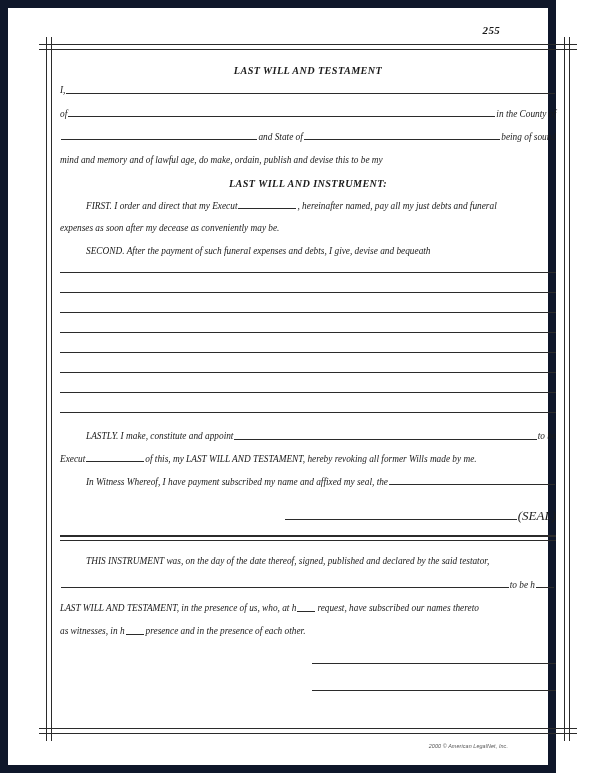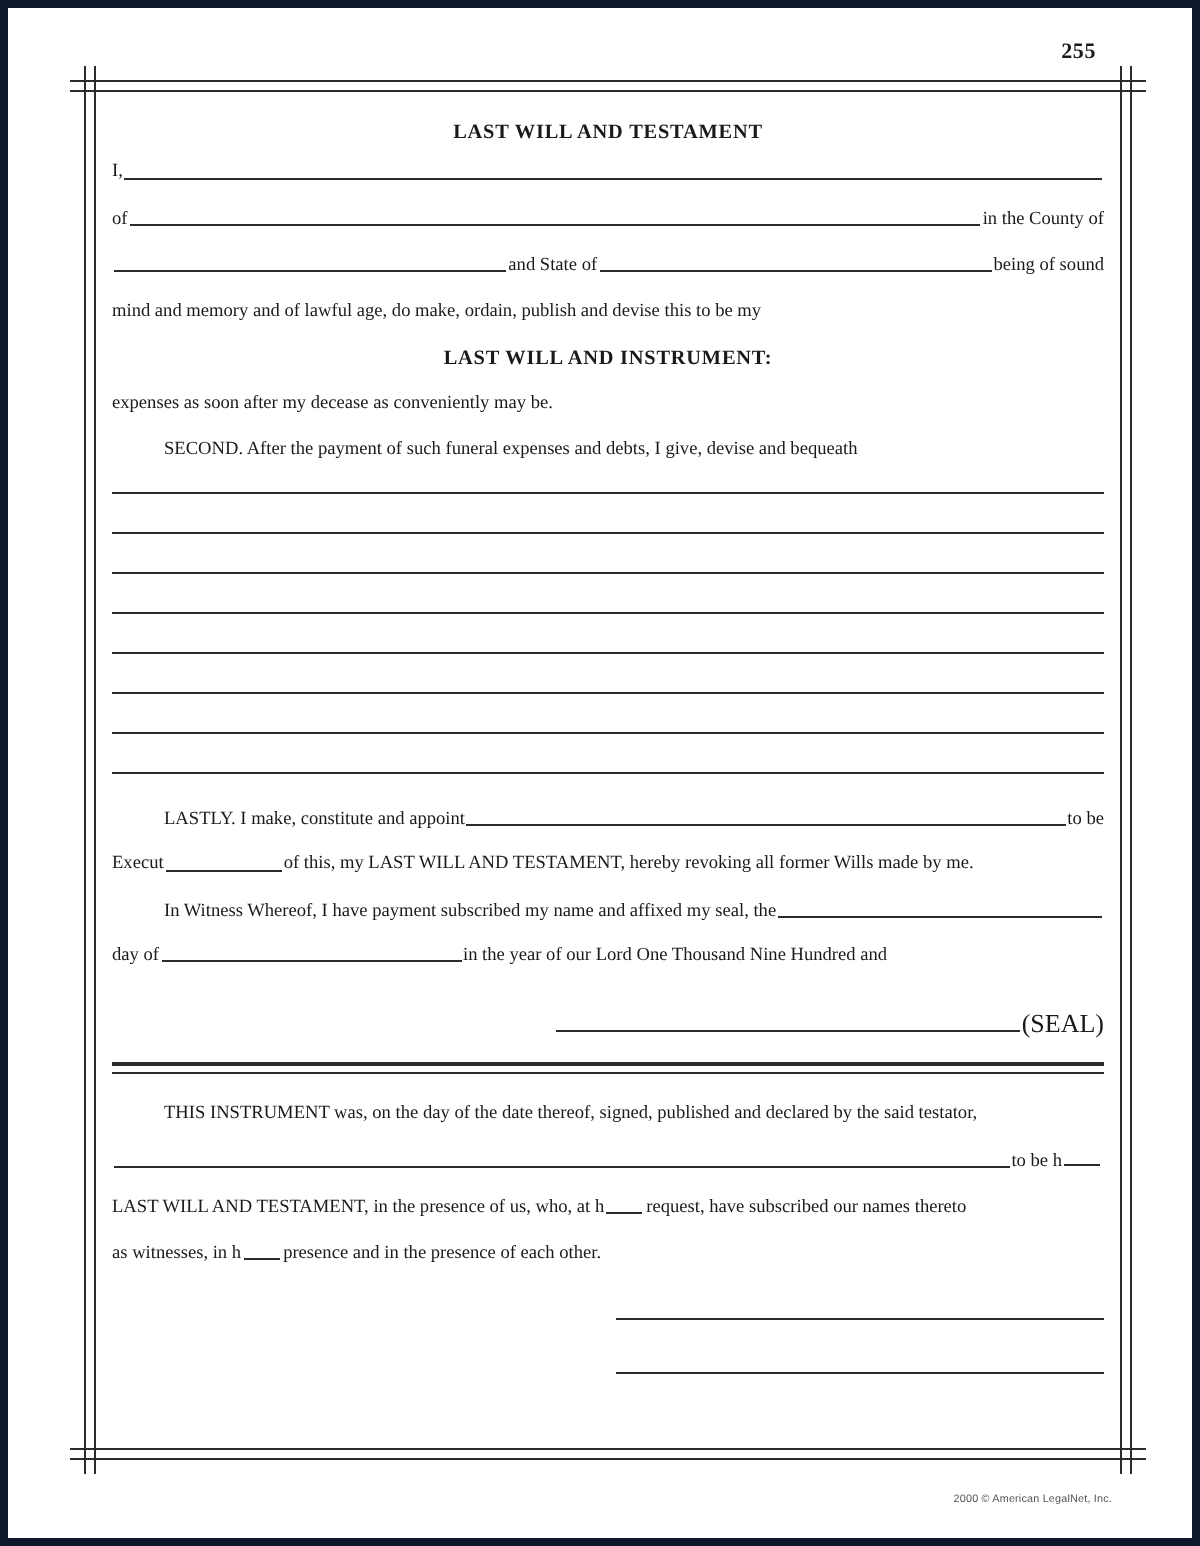--- a/index.html
+++ b/index.html
@@ -11,25 +11,26 @@
     width: 600px;
     height: 773px;
     font-family: "Liberation Serif", "DejaVu Serif", serif;
     color: #1a1a1a;
     overflow: hidden;
   }
 
   
   #page {
     position: relative;
-    width: 600px;
+    width: 556px;
     height: 773px;
     box-sizing: border-box;
-    border: 4px solid #0f172a;
+    border: 8px solid #0f172a;
     background: #ffffff;
+    font-style: italic;
   }
 
   
   .page-number {
     position: absolute;
     top: 16px;
     right: 48px;
     font-size: 11px;
     font-weight: bold;
     letter-spacing: 0.3px;
@@ -254,20 +255,25 @@
         <span class="fill"></span>
         <span class="txt">and State of</span>
         <span class="fill"></span>
         <span class="txt">being of sound</span>
       </div>
 
       <div class="para">mind and memory and of lawful age, do make, ordain, publish and devise this to be my</div>
 
       <div class="doc-subtitle">LAST WILL AND INSTRUMENT:</div>
 
+      <div class="row tight">
+        <span class="txt indent">FIRST. I order and direct that my Execut</span>
+        <span class="fill short"></span>
+        <span class="txt">, hereinafter named, pay all my just debts and funeral</span>
+      </div>
 
       <div class="para">expenses as soon after my decease as conveniently may be.</div>
 
       <div class="para indent">SECOND. After the payment of such funeral expenses and debts, I give, devise and bequeath</div>
 
       <div class="ruled-lines">
         <div class="ruled-line"></div>
         <div class="ruled-line"></div>
         <div class="ruled-line"></div>
         <div class="ruled-line"></div>
@@ -287,25 +293,20 @@
         <span class="txt">Execut</span>
         <span class="fill short"></span>
         <span class="txt">of this, my LAST WILL AND TESTAMENT, hereby revoking all former Wills made by me.</span>
       </div>
 
       <div class="row tight">
         <span class="txt indent">In Witness Whereof, I have payment subscribed my name and affixed my seal, the</span>
         <span class="fill"></span>
       </div>
 
-      <div class="row">
-        <span class="txt">day of</span>
-        <span class="fill w150"></span>
-        <span class="txt">in the year of our Lord One Thousand Nine Hundred and</span>
-      </div>
 
       <div class="sig-row">
         <span class="sig-line"></span>
         <span class="seal-label">(SEAL)</span>
       </div>
 
       <div class="separator"></div>
 
       <div class="para indent">THIS INSTRUMENT was, on the day of the date thereof, signed, published and declared by the said testator,</div>
 

